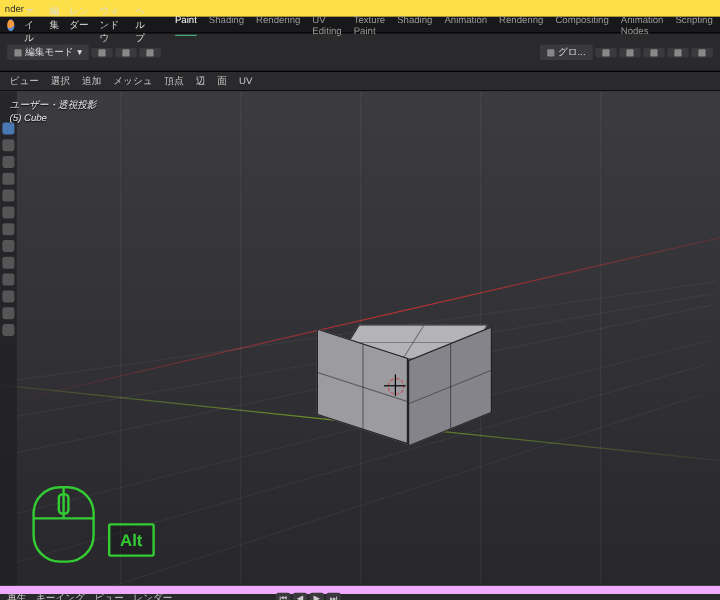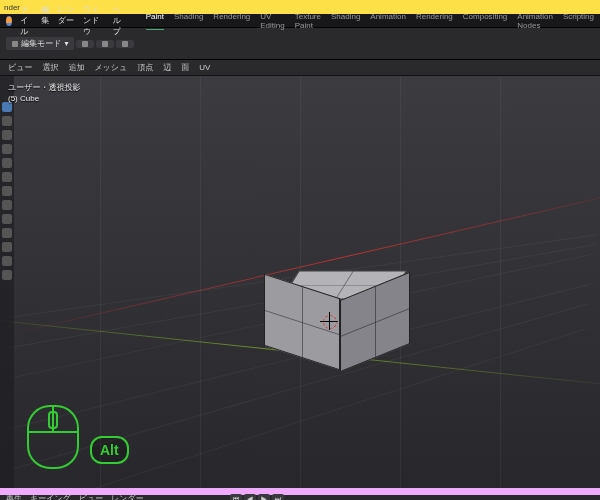--- a/index.html
+++ b/index.html
@@ -9,21 +9,21 @@
   .top-menu .logo { width: 10px; height: 10px; background: radial-gradient(circle at 40% 40%, #f79a3e 50%, #5b8dd6 50%); border-radius: 50%; }
   .top-menu .jp { display: flex; gap: 8px; color: #ddd; }
   .top-menu .workspaces { display: flex; gap: 10px; margin-left: 12px; color: #999; }
   .top-menu .workspaces .active { color: #fff; border-bottom: 1px solid #4a7; }
   .toolbar { height: 32px; background: #2a2a2d; display: flex; align-items: center; font-size: 8px; gap: 2px; padding: 12px 6px; border-bottom: 1px solid #000; }
   .btn { background: #3a3a3e; border-radius: 2px; padding: 1px 6px; display: inline-flex; align-items: center; gap: 3px; cursor: pointer; color: #ddd; }
   .icon-dot { width: 6px; height: 6px; background: #888; border-radius: 1px; display: inline-block; }
   .toolbar2 { height: 16px; background: #2a2a2d; display: flex; align-items: center; font-size: 8px; gap: 10px; padding: 0 8px; border-bottom: 1px solid #111; color: #ccc; }
   .toolbar-right { margin-left: auto; display: flex; gap: 2px; align-items: center; }
   .viewport { position: relative; width: 600px; height: 412px; background: linear-gradient(#3b3b40, #2f2f34 60%, #28282c); overflow: hidden; }
-  .overlay-info { position: absolute; top: 6px; left: 8px; font-size: 8px; color: #eee; text-shadow: 0 1px 1px #000; line-height: 1.4; }
+  .overlay-info { position: absolute; top: 6px; left: 8px; font-size: 8px; color: #eee; text-shadow: 0 1px 1px #000; line-height: 1.4; font-style: italic; }
   .left-strip { position: absolute; left: 0; top: 0; bottom: 0; width: 14px; background: rgba(30,30,34,0.7); display: flex; flex-direction: column; gap: 4px; padding-top: 26px; align-items: center; }
   .tool-ic { width: 10px; height: 10px; background: #555; border-radius: 2px; }
   .tool-ic.active { background: #4a78b3; }
   .grid-line { position: absolute; background: rgba(255,255,255,0.05); }
   .axis { position: absolute; height: 1px; transform-origin: left center; }
   .axis-x { background: linear-gradient(90deg, rgba(200,50,50,0), rgba(200,50,50,0.9), rgba(200,50,50,0)); }
   .axis-y { background: linear-gradient(90deg, rgba(120,160,40,0), rgba(120,160,40,0.9), rgba(120,160,40,0)); }
   .cube { position: absolute; left: 268px; top: 186px; width: 128px; height: 110px; }
   .face { position: absolute; border: 1px solid #222; }
   .face .sub { position: absolute; background: rgba(0,0,0,0.4); }
@@ -31,21 +31,21 @@
   .face.front { width: 76px; height: 72px; left: -4px; top: 24px; transform: skewY(18deg); background: #9c9ca0; }
   .face.right { width: 70px; height: 72px; left: 72px; top: 24px; transform: skewY(-22deg); background: #84848a; }
   .face .vline { width: 1px; height: 100%; left: 50%; top: 0; }
   .face .hline { height: 1px; width: 100%; top: 50%; left: 0; }
   .cursor3d { position: absolute; left: 320px; top: 236px; width: 18px; height: 18px; }
   .cursor3d::before { content: ""; position: absolute; width: 12px; height: 12px; border: 1px dashed #c44; border-radius: 50%; left: 3px; top: 3px; }
   .cursor3d::after { content: ""; position: absolute; width: 18px; height: 1px; background: #000; top: 9px; left: 0; box-shadow: 0 0 0 #000; }
   .cursor3d .v { position: absolute; width: 1px; height: 18px; background: #000; left: 9px; top: 0; }
   .hint-mouse { position: absolute; left: 26px; bottom: 18px; }
   .hint-mouse svg { display: block; }
-  .hint-key { position: absolute; left: 90px; bottom: 24px; border: 2px solid #3c3; border-radius: 12px; color: #3c3; font-size: 14px; font-weight: bold; padding: 4px 8px; background: rgba(0,0,0,0.2); }
+  .hint-key { position: absolute; left: 90px; bottom: 24px; border: 2px solid #3c3; border-radius: 2px; color: #3c3; font-size: 14px; font-weight: bold; padding: 4px 8px; background: rgba(0,0,0,0.2); }
   .timeline { height: 14px; background: #2a2a2d; display: flex; align-items: center; font-size: 8px; gap: 8px; padding: 0 6px; border-top: 7px solid #f0abfc; color: #ccc; }
   .timeline-track { height: 14px; background: #232326; position: relative; font-size: 7px; color: #888; display: flex; align-items: center; padding: 0 6px; }
   .ticks { position: absolute; left: 200px; right: 10px; top: 0; bottom: 0; display: flex; justify-content: space-between; align-items: center; }
   .transport { position: absolute; left: 230px; display: flex; gap: 2px; }
   .tp { width: 12px; height: 10px; background: #3a3a3e; border-radius: 2px; display: flex; align-items: center; justify-content: center; font-size: 7px; }
   .gridset { position: absolute; inset: 0; }
 </style>
 </head>
 <body>
 
@@ -85,20 +85,41 @@
   </span>
   <span class="btn">
       <span class="icon-dot"></span>
     </span>
   <span class="btn">
       <span class="icon-dot"></span>
     </span>
   <span class="btn">
       <span class="icon-dot"></span>
     </span>
+  <div class="toolbar-right">
+    <span class="btn">
+      <span class="icon-dot"></span>
+      <span>グロ...</span>
+    </span>
+    <span class="btn">
+        <span class="icon-dot"></span>
+      </span>
+    <span class="btn">
+        <span class="icon-dot"></span>
+      </span>
+    <span class="btn">
+        <span class="icon-dot"></span>
+      </span>
+    <span class="btn">
+        <span class="icon-dot"></span>
+      </span>
+    <span class="btn">
+        <span class="icon-dot"></span>
+      </span>
+  </div>
 </div>
 
 <div class="toolbar2">
   <span>ビュー</span>
   <span>選択</span>
   <span>追加</span>
   <span>メッシュ</span>
   <span>頂点</span>
   <span>辺</span>
   <span>面</span>

